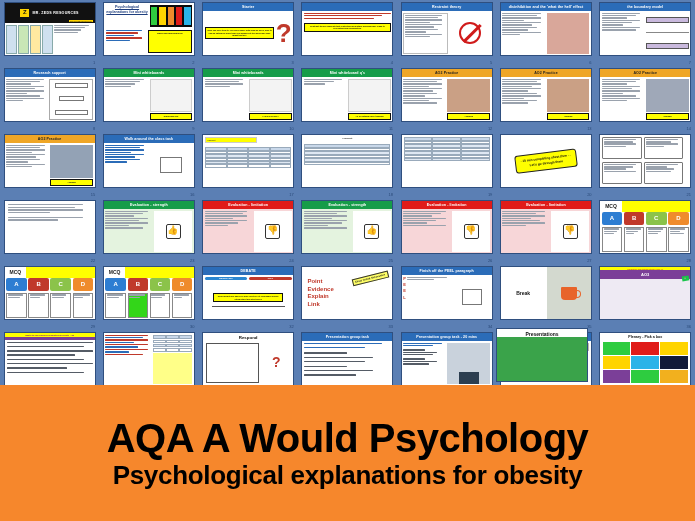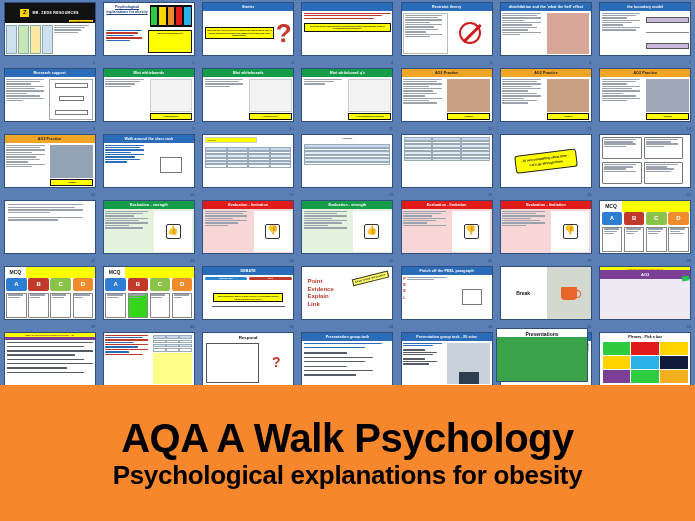--- a/index.html
+++ b/index.html
@@ -1200,17 +1200,17 @@
     </div>
 
   </div>
 
   <div style="position:absolute;left:496px;top:328px;width:92px;height:54px;background:#fff;border:1px solid #2f4f7f;display:flex;flex-direction:column;overflow:hidden;">
     <div class="presentTitle">Presentations</div>
     <div class="greenscene"></div>
   </div>
 
   <div class="banner">
-    <h1>AQA A Walk Psychology</h1>
+    <h1>AQA A Would Psychology</h1>
     <h2>Psychological explanations for obesity</h2>
   </div>
 
 </div>
 
 </body></html>

